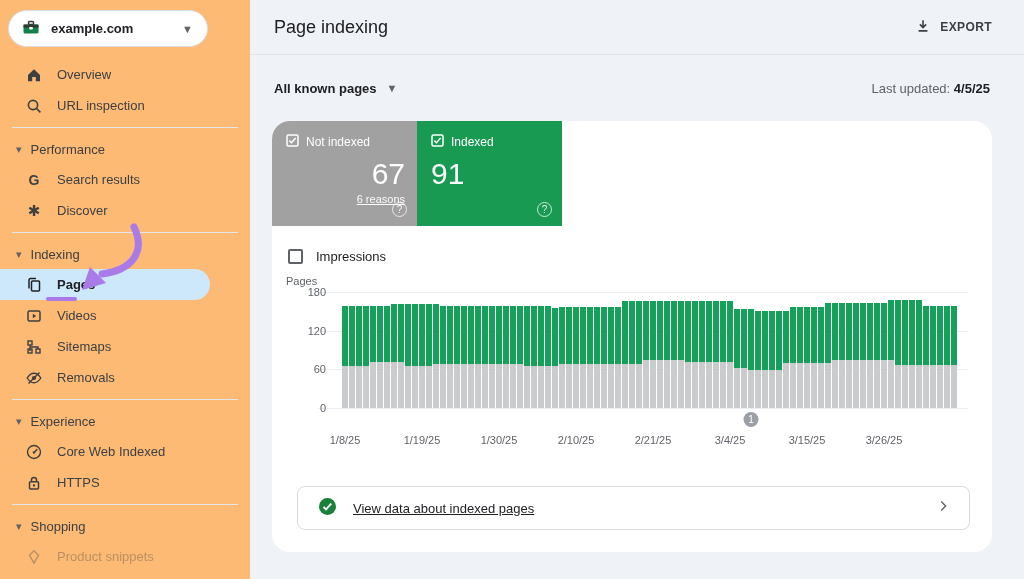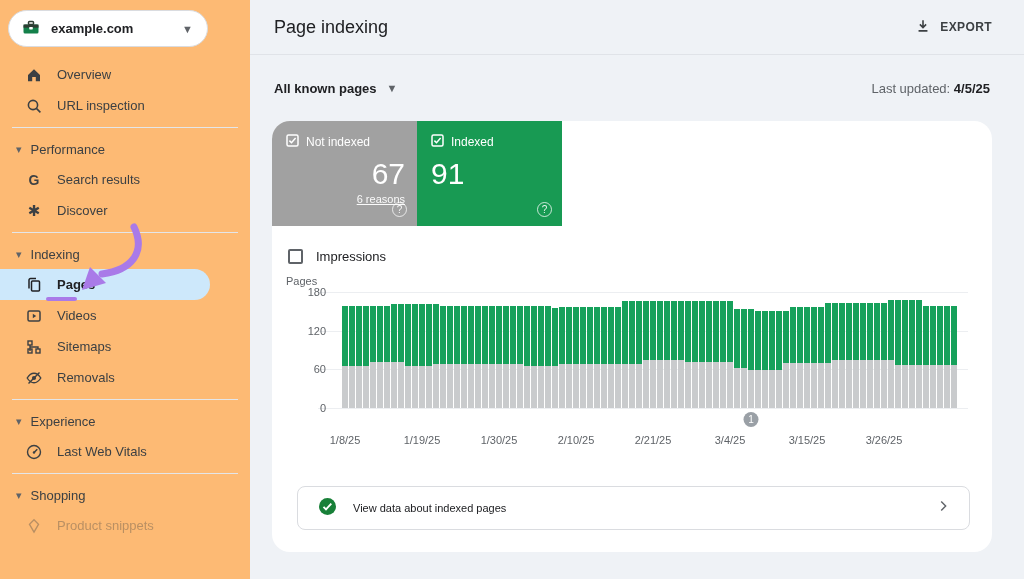--- a/index.html
+++ b/index.html
@@ -61,21 +61,21 @@
   .grid { position:absolute; left:-24px; right:-10px; height:1px; background:#eceef1; }
   .bars { position:absolute; left:0; bottom:44px; display:flex; align-items:flex-end; gap:1px; height:116px; }
   .bar { width:6px; display:flex; flex-direction:column; justify-content:flex-end; }
   .xtick { position:absolute; top:142px; transform:translateX(-50%); font-size:11px; color:#5f6368; white-space:nowrap; }
   .marker { position:absolute; top:120px; transform:translateX(-50%); width:15px; height:15px; border-radius:50%;
             background:#9aa0a6; color:#fff; font-size:10px; display:flex; align-items:center; justify-content:center; cursor:pointer; }
 
   
   .cta { margin:34px 0 0 25px; width:673px; height:44px; border:1px solid #dadce0; border-radius:8px;
          display:flex; align-items:center; padding:0 18px 0 20px; gap:16px; cursor:pointer; background:#fff; }
-  .cta-label { flex:1; font-size:11px; color:#202124; }
+  .cta-label { flex:1; font-size:13px; color:#202124;text-decoration:underline; }
 </style>
 </head>
 <body>
 
 <div class="sidebar">
 
   <div class="property">
     <span class="icn">
       <svg width="20" height="20" viewBox="0 0 20 20">
           <rect x="2.5" y="7.5" width="15" height="9" rx="1.5" fill="#14804a"></rect>
@@ -174,21 +174,31 @@
     <span>Experience</span>
   </div>
   <div class="sb-item">
     <span class="icn">
         <svg width="18" height="18" viewBox="0 0 18 18">
           <circle cx="9" cy="9" r="6.5" fill="none" stroke="#3c4043" stroke-width="1.4"></circle>
           <path d="M9 9.5L12.3 6.2" stroke="#3c4043" stroke-width="1.5"></path>
           <circle cx="9" cy="9.5" r="1.2" fill="#3c4043"></circle>
         </svg>
       </span>
-    <span>Last Web Vitals</span>
+    <span>Core Web Indexed</span>
+  </div>
+  <div class="sb-item">
+    <span class="icn">
+        <svg width="18" height="18" viewBox="0 0 18 18">
+          <rect x="4.5" y="7.8" width="9" height="7.2" rx="1" fill="none" stroke="#3c4043" stroke-width="1.5"></rect>
+          <path d="M6.5 7.8V6a2.5 2.5 0 015 0v1.8" fill="none" stroke="#3c4043" stroke-width="1.5"></path>
+          <circle cx="9" cy="11.4" r="1.1" fill="#3c4043"></circle>
+        </svg>
+      </span>
+    <span>HTTPS</span>
   </div>
 
   <div class="sb-div"></div>
 
   <div class="sb-head">
     <span class="caret">▾</span>
     <span>Shopping</span>
   </div>
   <div class="sb-item faded">
     <span class="icn">

